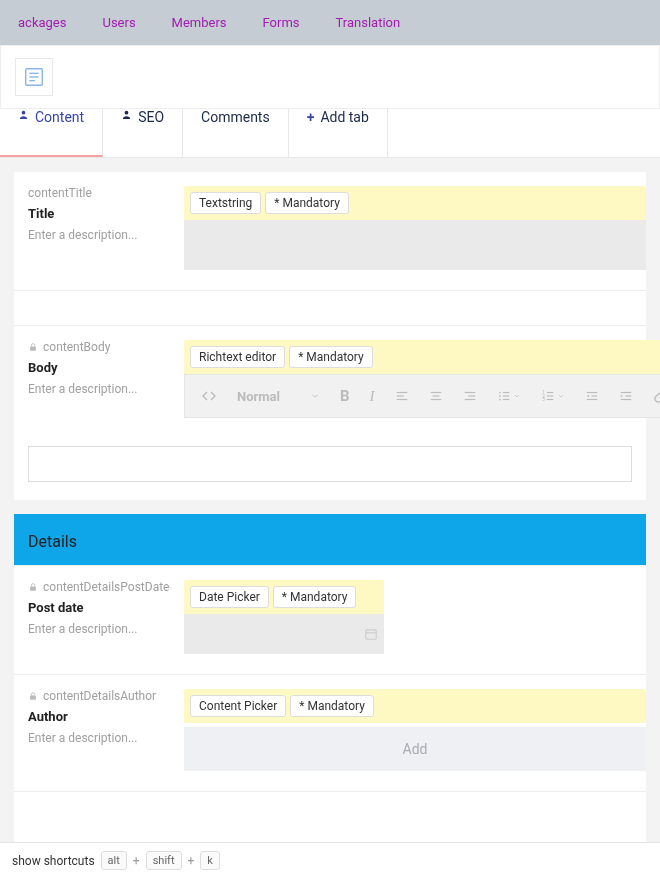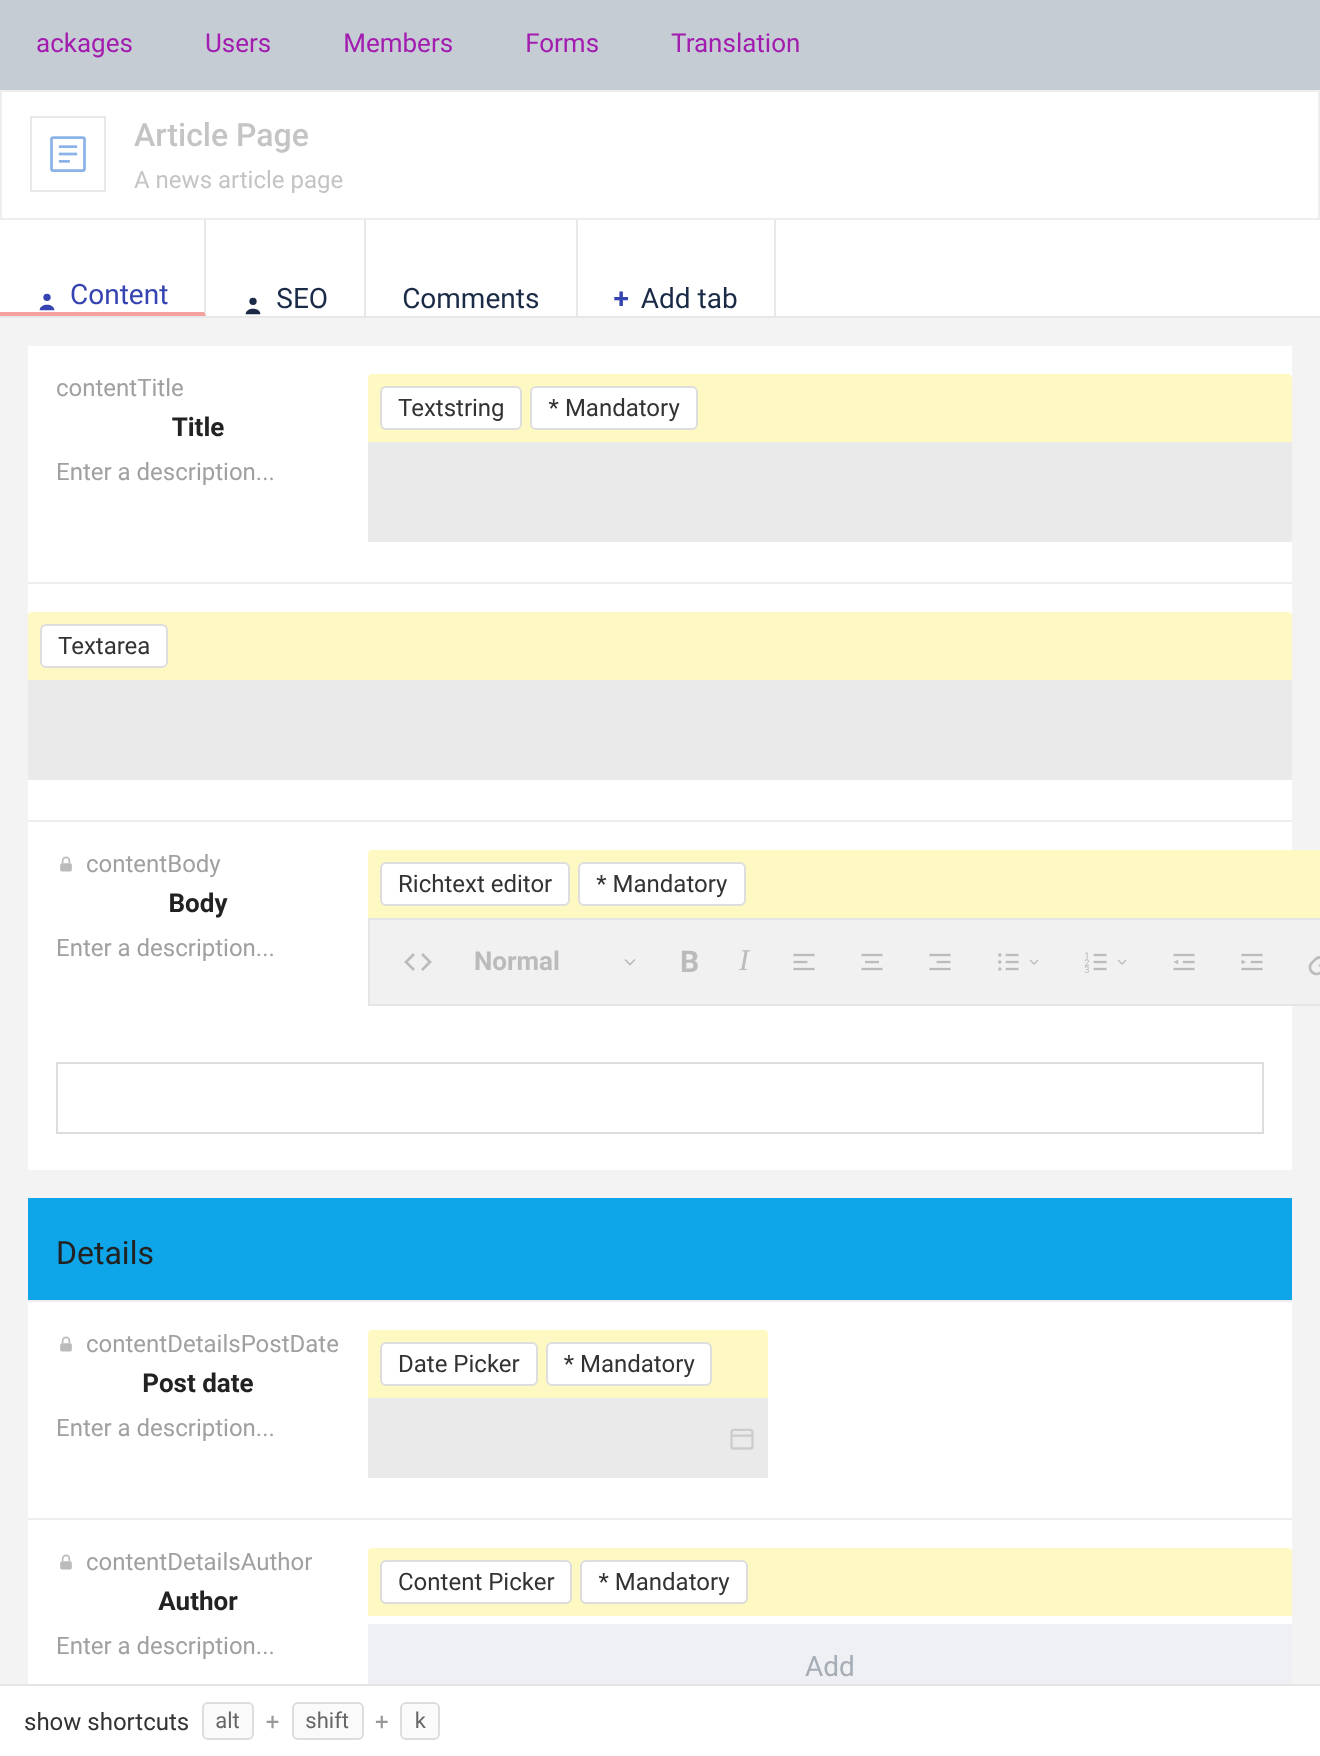--- a/index.html
+++ b/index.html
@@ -8,37 +8,37 @@
   .top-nav { background: #c6ccd4; height: 45px; display: flex; align-items: center; padding: 0 0; }
   .top-nav-item { color: #a21caf; padding: 0 18px; font-size: 13px; cursor: pointer; }
   
   .header { background: #fff; border: 1px solid #eee; display: flex; align-items: flex-start; padding: 12px 14px; }
   .header-icon { width: 38px; height: 38px; border: 1px solid #e8e8e8; margin-right: 14px; display:flex; align-items:center; justify-content:center; }
   .header-icon svg { width: 22px; height: 22px; }
   .header-title { color: #c4c4c4; font-size: 16px; font-weight: 500; }
   .header-sub { color: #c4c4c4; font-size: 12px; margin-top: 6px; }
   
   .tabs { display: flex; background: #fff; border-bottom: 1px solid #e8e8e8; }
-  .tab { display: flex; align-items: flex-end; height: 48px; padding: 0 18px; border-right: 1px solid #e8e8e8; cursor: pointer; font-size: 14px; color: #1b2a47; gap:6px;}
+  .tab { display: flex; align-items: flex-start; height: 48px; padding: 0 18px; border-right: 1px solid #e8e8e8; cursor: pointer; font-size: 14px; color: #1b2a47; gap:6px;}
   .tab.active { color: #3544b1; border-bottom: 2px solid #f5a1a1; }
   .tab.active .person-icon { color:#3544b1;}
   .tab .plus { color:#3544b1; font-weight:600;}
   .person-icon { font-size:12px; }
   
   .main { background: #f3f3f3; padding: 14px 0; }
   .panel { background: #fff; margin: 0 14px; }
   
   .field-row { display: flex; border-top: 0; padding: 14px 0 20px 0; }
   .field-row + .field-row { border-top:1px solid #eee; }
   .field-left { width: 170px; padding: 0 14px; flex-shrink: 0; }
   .field-right { flex: 1; padding-right: 0; }
   
   .alias { color: #a0a0a0; font-size: 12px; display: flex; align-items: center; gap: 5px; }
   .lock-icon { font-size: 10px; color:#bbb; }
-  .field-label { font-weight: 700; color: #222; margin-top: 6px; font-size: 13px; text-align: center; }
+  .field-label { font-weight: 700; color: #222; margin-top: 6px; font-size: 13px; }
   .field-desc { color: #a0a0a0; font-size: 12px; margin-top: 6px; line-height:1.4; }
   
   .tags-row { background: #fef9c3; padding: 6px; display: flex; gap: 4px; border-radius:2px 2px 0 0;}
   .tag { background: #fff; border: 1px solid #ddd; border-radius: 3px; padding: 3px 8px; font-size: 12px; color:#333; }
   .field-body { background: #eaeaea; height: 40px; }
   .field-body.tall { height: 50px; }
   
   .rte-toolbar { background: #f1f1f1; display: flex; align-items: center; padding: 8px 10px; gap: 8px; border:1px solid #e5e5e5;}
   .rte-btn { color: #bbb; padding: 4px 6px; cursor:pointer; display:flex; align-items:center;}
   .rte-select { color: #bbb; font-size: 13px; display:flex; align-items:center; gap:30px; padding:0 6px;font-weight:bold;}
@@ -71,24 +71,20 @@
 </div>
 
 <div class="header">
   <div class="header-icon">
     <svg viewBox="0 0 24 24">
         <rect x="3" y="3" width="18" height="18" rx="1" fill="none" stroke="#8bb3e8" stroke-width="1.5"></rect>
         <line x1="7" y1="8" x2="17" y2="8" stroke="#8bb3e8" stroke-width="1.5"></line>
         <line x1="7" y1="12" x2="17" y2="12" stroke="#8bb3e8" stroke-width="1.5"></line>
         <line x1="7" y1="16" x2="13" y2="16" stroke="#8bb3e8" stroke-width="1.5"></line>
       </svg>
-  </div>
-  <div>
-    <div class="header-title">Article Page</div>
-    <div class="header-sub">A news article page</div>
   </div>
 </div>
 
 <div class="tabs">
   <div class="tab active">
     <span class="person-icon">
       <svg width="11" height="11" viewBox="0 0 24 24">
           <circle cx="12" cy="8" r="4" fill="#3544b1"></circle>
           <path d="M4 22c0-4 4-6 8-6s8 2 8 6" fill="#3544b1"></path>
         </svg>
@@ -128,26 +124,20 @@
       <div class="field-right">
         <div class="tags-row">
           <span class="tag">Textstring</span>
           <span class="tag">* Mandatory</span>
         </div>
         <div class="field-body tall"></div>
       </div>
     </div>
 
     <div class="field-row">
-      <div class="field-right">
-        <div class="tags-row">
-          <span class="tag">Textarea</span>
-        </div>
-        <div class="field-body tall"></div>
-      </div>
     </div>
 
     <div class="field-row" style="padding-bottom:14px;">
       <div class="field-left">
         <div class="alias">
           <span class="lock-icon">
             <svg width="10" height="10" viewBox="0 0 24 24">
                 <rect x="5" y="11" width="14" height="10" rx="2" fill="#bbb"></rect>
                 <path d="M8 11V8a4 4 0 018 0v3" fill="none" stroke="#bbb" stroke-width="2"></path>
               </svg>

